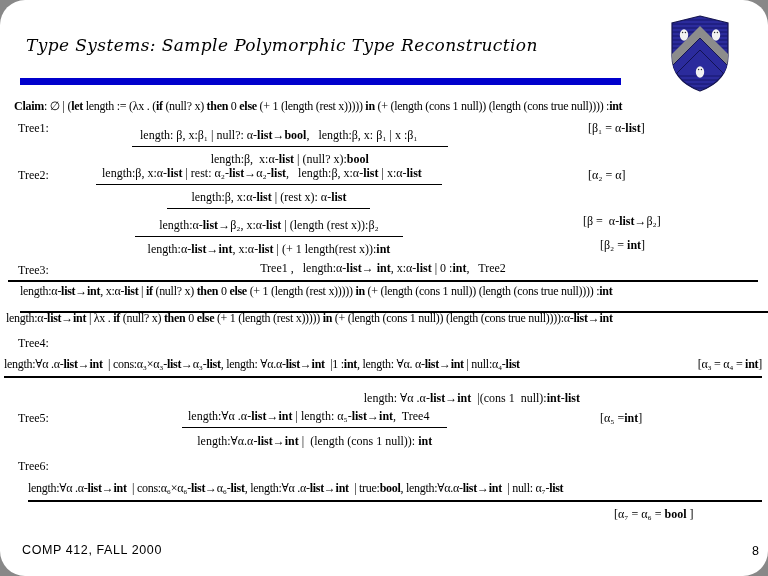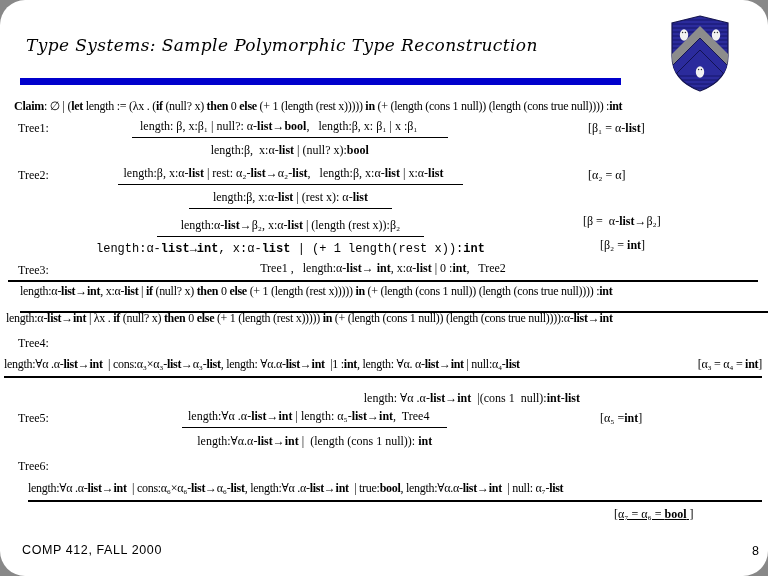--- a/index.html
+++ b/index.html
@@ -61,32 +61,32 @@
         <ellipse cx="32" cy="58" rx="4.2" ry="5.8" fill="#f2f2f2"></ellipse>
           <circle cx="30.6" cy="55.5" r="0.7" fill="#333"></circle>
           <circle cx="33.4" cy="55.5" r="0.7" fill="#333"></circle>
       </g>
     </g>
   </svg>
 
   <div class="tx tight" style="left:14px;top:99px;"><b>Claim</b>: ∅ | (<b>let</b> length := (λx . (<b>if</b> (null? x) <b>then</b> 0 <b>else</b> (+ 1 (length (rest x))))) <b>in</b> (+ (length (cons 1 null)) (length (cons true null)))) :<b>int</b></div>
 
   <div class="tx" style="left:18px;top:121px;">Tree1:</div>
-  <div class="stack" style="left:132px;top:119px;">
+  <div class="stack" style="left:132px;top:128px;">
     <div class="ln ruled" style="padding:0 30px 3px 8px;">length: β, x:β₁ | null?: α-<b>list</b>→<b>bool</b>,   length:β, x: β₁ | x :β₁</div>
     <div class="ln" style="margin-top:5px;">length:β,  x:α-<b>list</b> | (null? x):<b>bool</b></div>
   </div>
   <div class="tx" style="left:588px;top:121px;">[β₁ = α-<b>list</b>]</div>
 
   <div class="tx" style="left:18px;top:168px;">Tree2:</div>
   <div class="stack" style="left:96px;top:166px;">
     <div class="ln ruled" style="padding:0 20px 3px 6px;">length:β, x:α-<b>list</b> | rest: α₂-<b>list</b>→α₂-<b>list</b>,   length:β, x:α-<b>list</b> | x:α-<b>list</b></div>
     <div class="ln ruled" style="margin-top:5px;padding:0 24px 3px 24px;">length:β, x:α-<b>list</b> | (rest x): α-<b>list</b></div>
     <div class="ln ruled" style="margin-top:9px;padding:0 24px 3px 24px;">length:α-<b>list</b>→β₂, x:α-<b>list</b> | (length (rest x)):β₂</div>
-    <div class="ln" style="margin-top:5px;font-family:Liberation Mono, monospace;">length:α-<b>list</b>→<b>int</b>, x:α-<b>list</b> | (+ 1 length(rest x)):<b>int</b></div>
+    <div class="ln" style="margin-top:5px;">length:α-<b>list</b>→<b>int</b>, x:α-<b>list</b> | (+ 1 length(rest x)):<b>int</b></div>
   </div>
   <div class="tx" style="left:588px;top:168px;">[α₂ = α]</div>
   <div class="tx" style="left:583px;top:214px;">[β =  α-<b>list</b>→β₂]</div>
   <div class="tx" style="left:600px;top:238px;">[β₂ = <b>int</b>]</div>
 
   <div class="tx" style="left:18px;top:263px;">Tree3:</div>
   <div class="tx rule2 center" style="left:8px;top:261px;width:750px;padding-bottom:4px;">Tree1 ,   length:α-<b>list</b>→ <b>int</b>, x:α-<b>list</b> | 0 :<b>int</b>,   Tree2</div>
   <div class="tx rule2 tight" style="left:20px;top:284px;width:754px;padding-bottom:12px;">length:α-<b>list</b>→<b>int</b>, x:α-<b>list</b> | <b>if</b> (null? x) <b>then</b> 0 <b>else</b> (+ 1 (length (rest x))))) <b>in</b> (+ (length (cons 1 null)) (length (cons true null)))) :<b>int</b></div>
   <div class="tx tight" style="left:6px;top:311px;">length:α-<b>list</b>→<b>int</b> | λx . <b>if</b> (null? x) <b>then</b> 0 <b>else</b> (+ 1 (length (rest x))))) <b>in</b> (+ (length (cons 1 null)) (length (cons true null)))):α-<b>list</b>→<b>int</b></div>
 
@@ -99,18 +99,18 @@
 
   <div class="tx" style="left:18px;top:411px;">Tree5:</div>
   <div class="stack" style="left:182px;top:409px;">
     <div class="ln ruled" style="padding:0 18px 3px 6px;">length:∀α .α-<b>list</b>→<b>int</b> | length: α₅-<b>list</b>→<b>int</b>,  Tree4</div>
     <div class="ln" style="margin-top:6px;">length:∀α.α-<b>list</b>→<b>int</b> |  (length (cons 1 null)): <b>int</b></div>
   </div>
   <div class="tx" style="left:600px;top:411px;">[α₅ =<b>int</b>]</div>
 
   <div class="tx" style="left:18px;top:459px;">Tree6:</div>
   <div class="tx rule2 tight" style="left:28px;top:481px;width:734px;padding-bottom:4px;">length:∀α .α-<b>list</b>→<b>int</b>  | cons:α₆×α₆-<b>list</b>→α₆-<b>list</b>, length:∀α .α-<b>list</b>→<b>int</b>  | true:<b>bool</b>, length:∀α.α-<b>list</b>→<b>int</b>  | null: α₇-<b>list</b></div>
-  <div class="tx" style="left:614px;top:507px;text-decoration:underline;">[α₇ = α₆ = <b>bool</b> ]</div>
+  <div class="tx" style="left:614px;top:507px;">[α₇ = α₆ = <b>bool</b> ]</div>
 
   <div class="footer" style="left:22px;top:543px;">COMP 412, FALL 2000</div>
   <div class="footer" style="left:752px;top:544px;">8</div>
 
 </div>
 
 </body></html>

